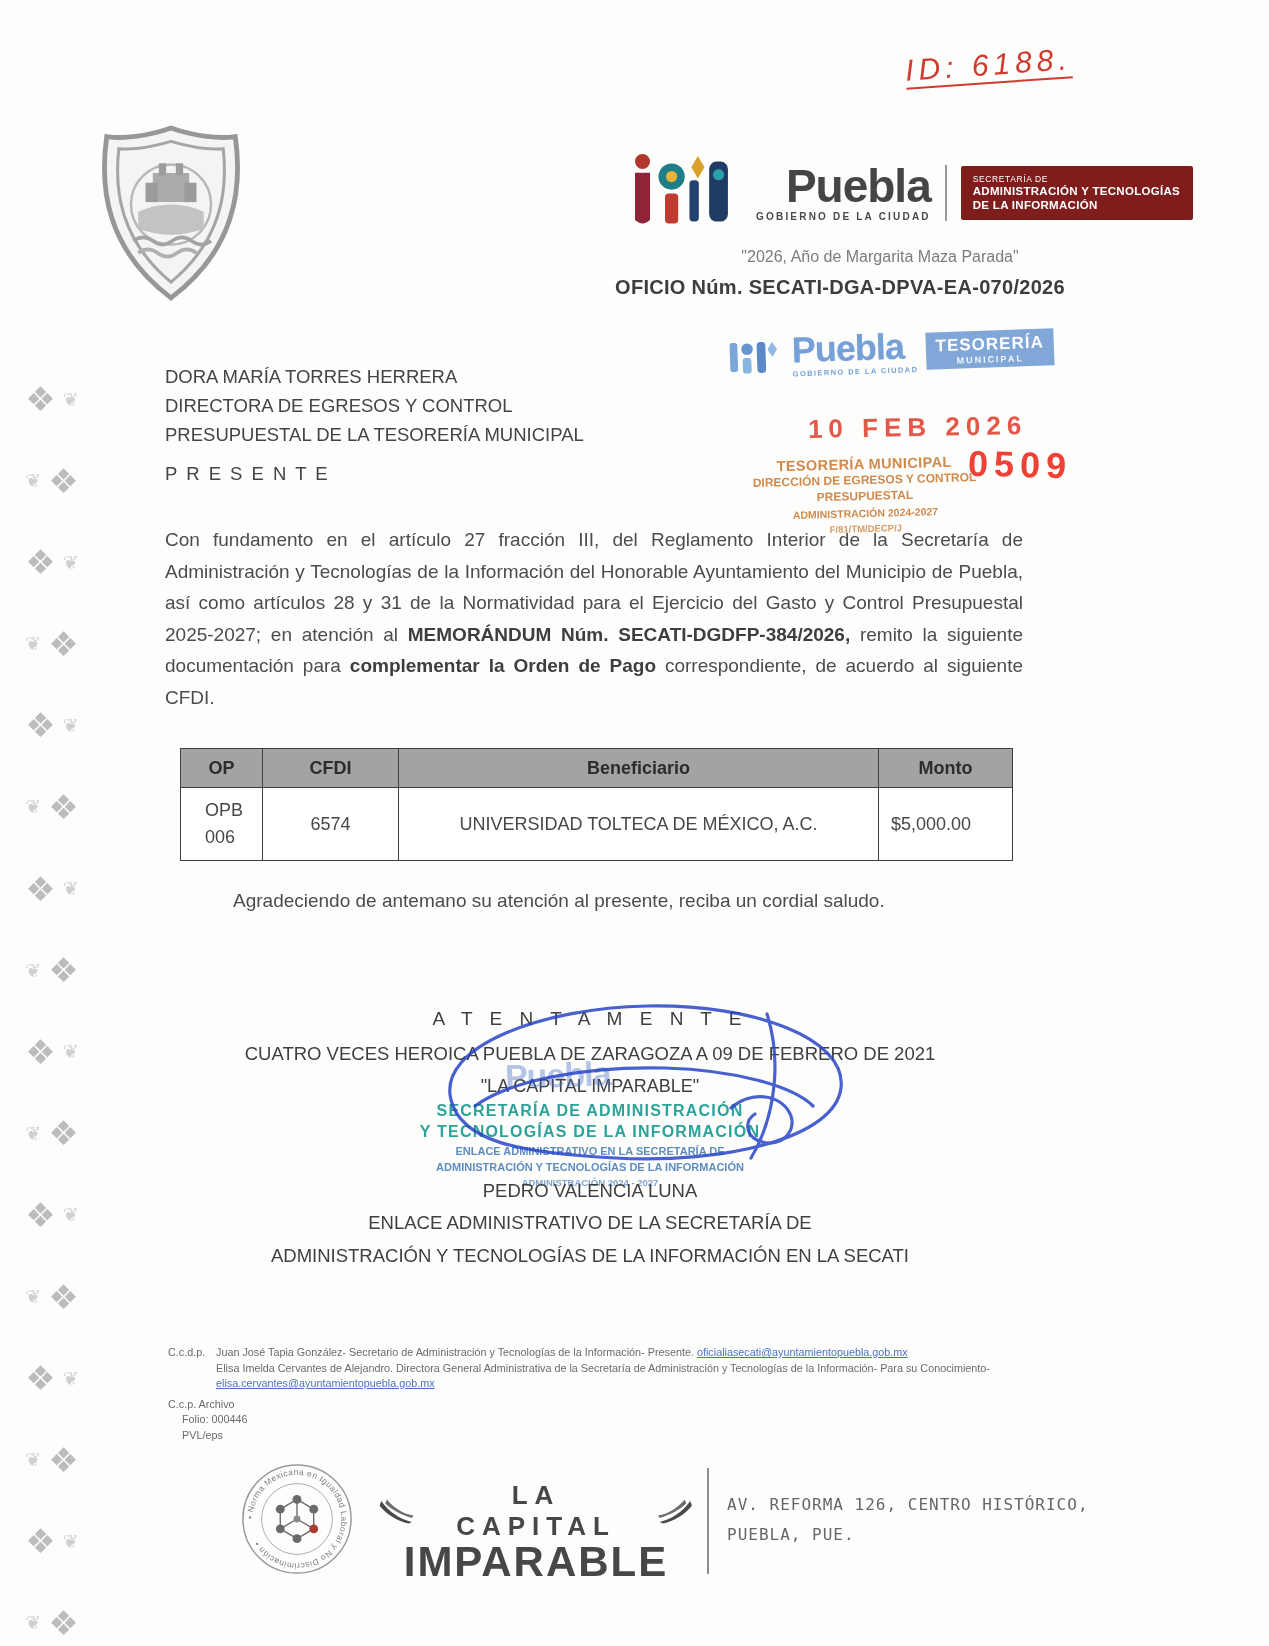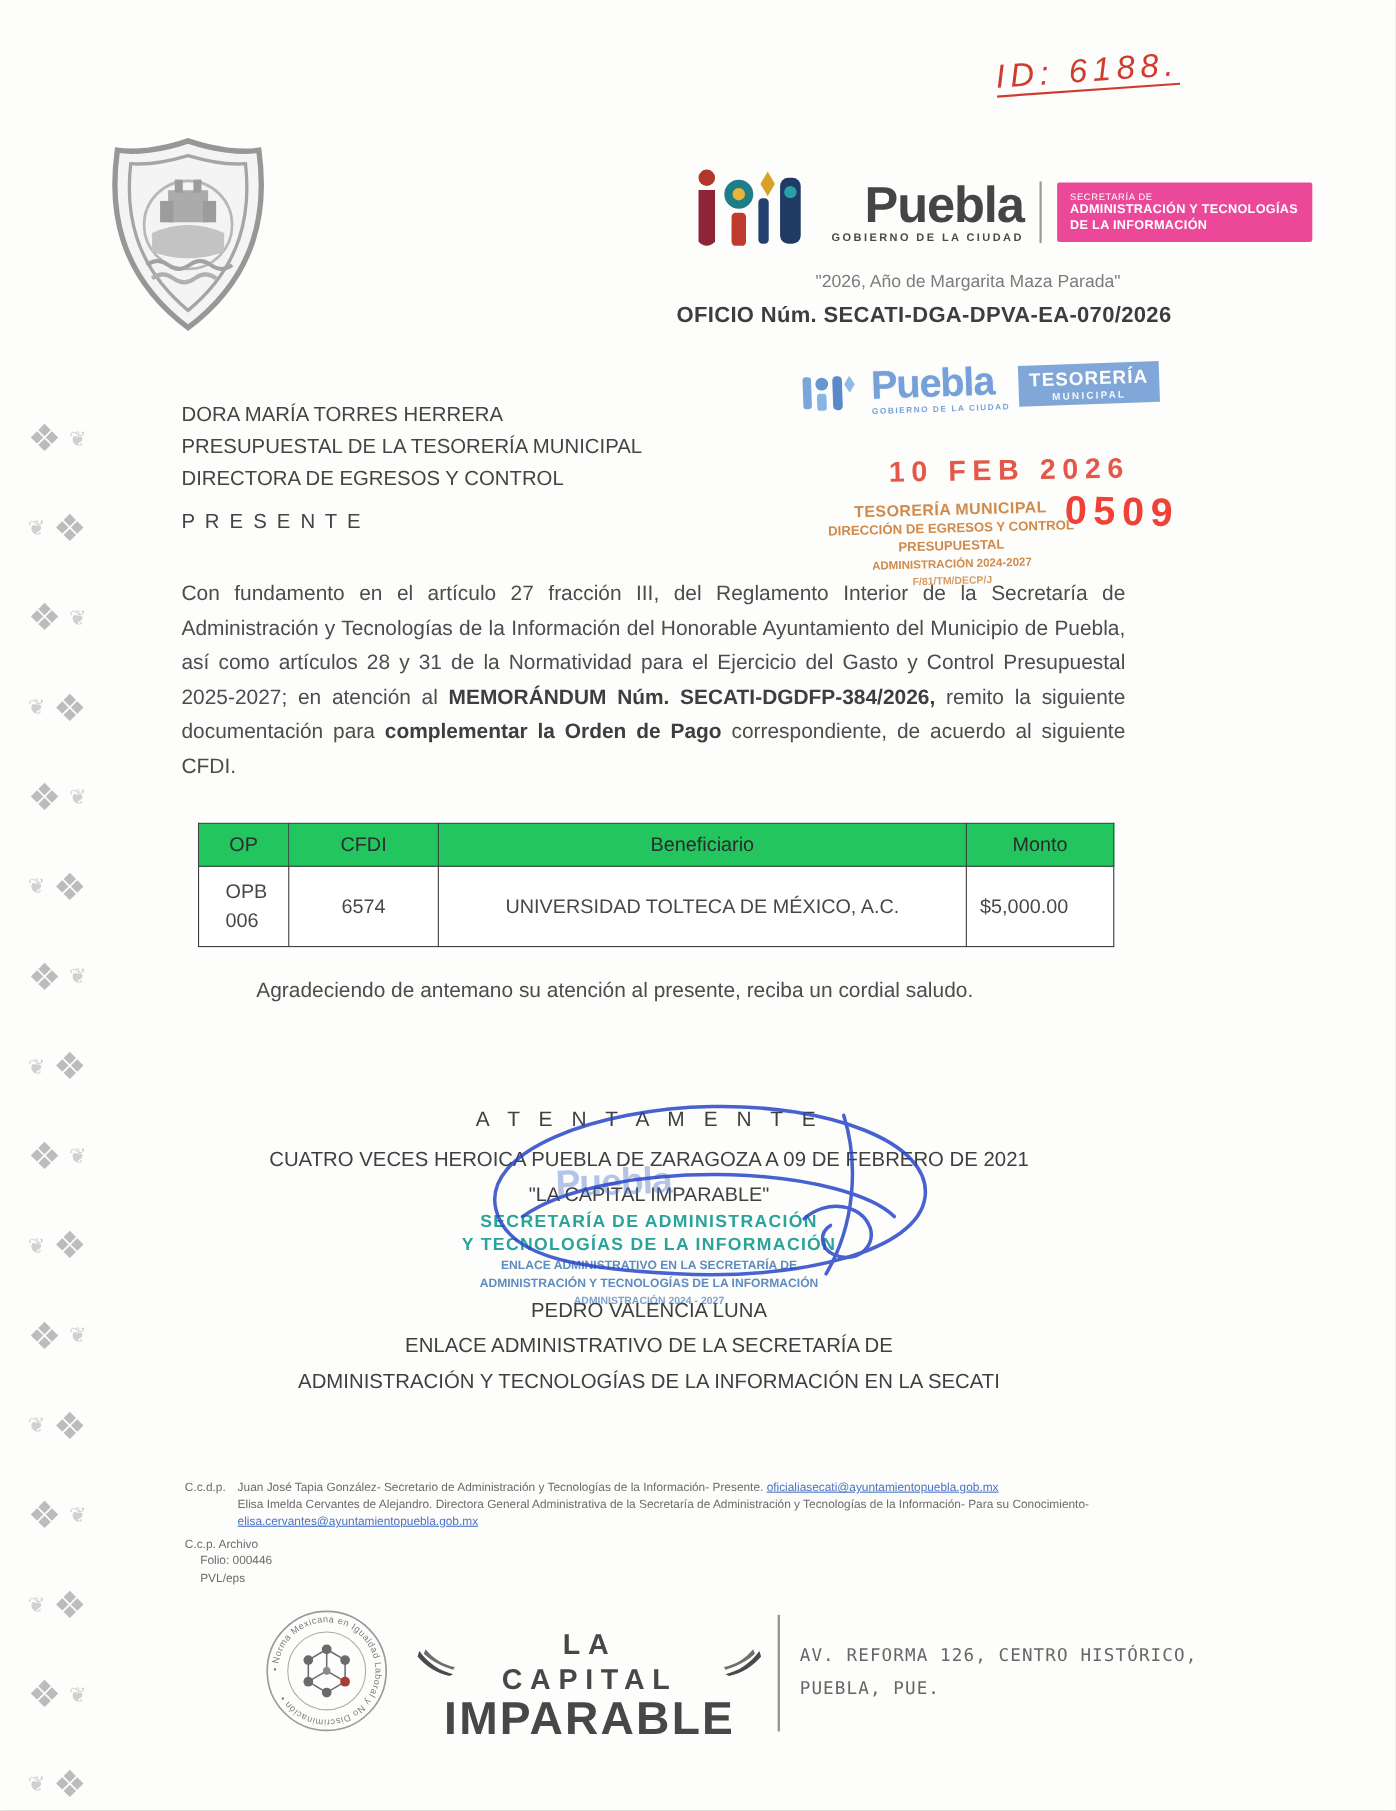--- a/index.html
+++ b/index.html
@@ -17,21 +17,21 @@
 
   
   .coat{position:absolute;left:92px;top:122px;opacity:.9;}
 
   
   .hdr{position:absolute;left:620px;top:148px;display:flex;align-items:center;gap:14px;}
   .hdr .wordmark{display:flex;flex-direction:column;align-items:flex-end;}
   .brand-name{font-size:46px;font-weight:800;color:#454545;letter-spacing:-1px;line-height:44px;}
   .brand-tag{font-size:10px;font-weight:700;letter-spacing:2.2px;color:#4a4a4a;margin-top:3px;}
   .hdr-sep{width:2px;height:56px;background:#9a9a9a;}
-  .hdr-badge{background:#ec4899;color:#fff;padding:8px 12px;width:208px;border-radius:2px;}
+  .hdr-badge{background:#7f1d1d;color:#fff;padding:8px 12px;width:208px;border-radius:2px;}
   .hdr-badge .b1{font-size:8.5px;letter-spacing:.6px;font-weight:400;}
   .hdr-badge .b2,.hdr-badge .b3{font-size:11.5px;font-weight:700;letter-spacing:.3px;line-height:14px;}
 
   .motto{position:absolute;left:620px;top:248px;width:520px;text-align:center;
     font-size:16px;color:#7c7c7c;}
   .oficio-num{position:absolute;left:540px;top:276px;width:600px;text-align:center;
     font-size:20px;font-weight:600;color:#3d3d3d;letter-spacing:.3px;}
 
   
   .recipient{position:absolute;left:165px;top:362px;font-size:18.5px;color:#444;line-height:29px;}
@@ -62,21 +62,21 @@
     font-size:36px;letter-spacing:6px;transform:rotate(1.5deg);}
 
   
   .body-text{position:absolute;left:165px;top:524px;width:858px;font-size:19px;
     line-height:31.5px;text-align:justify;color:#4c4c4c;z-index:3;}
   .body-text b{font-weight:700;color:#3e3e3e;}
 
   
   table.cfdi{position:absolute;left:180px;top:748px;width:832px;border-collapse:collapse;
     table-layout:fixed;z-index:3;background:#fff;}
-  table.cfdi th{background:#22c55e;color:#2c2c2c;font-weight:400;font-size:18px;
+  table.cfdi th{background:#a3a3a3;color:#2c2c2c;font-weight:700;font-size:18px;
     height:36px;border:1.6px solid #3f3f3f;}
   table.cfdi td{border:1.6px solid #3f3f3f;font-size:18px;color:#474747;height:70px;}
   td.c-op{white-space:pre-line;padding-left:24px;line-height:27px;}
   td.c-cfdi{text-align:center;vertical-align:middle;}
   td.c-benef{text-align:center;vertical-align:middle;}
   td.c-monto{padding-left:12px;vertical-align:middle;}
 
   .closing{position:absolute;left:165px;top:884px;width:858px;font-size:19px;
     line-height:34px;text-align:justify;text-indent:68px;color:#4c4c4c;}
 
@@ -236,22 +236,22 @@
       <div class="b2">ADMINISTRACIÓN Y TECNOLOGÍAS</div>
       <div class="b3">DE LA INFORMACIÓN</div>
     </div>
   </div>
 
   <div class="motto">"2026, Año de Margarita Maza Parada"</div>
   <div class="oficio-num">OFICIO Núm. SECATI-DGA-DPVA-EA-070/2026</div>
 
   <div class="recipient">
     <div>DORA MARÍA TORRES HERRERA</div>
+    <div>DIRECTORA DE EGRESOS Y CONTROL</div>
     <div>PRESUPUESTAL DE LA TESORERÍA MUNICIPAL</div>
-    <div>DIRECTORA DE EGRESOS Y CONTROL</div>
     <div class="salut">P R E S E N T E</div>
   </div>
 
   <div class="tes-stamp">
     <svg width="58" height="44" viewBox="0 0 60 44">
       <rect x="4" y="6" width="8" height="30" rx="3" fill="#6f9fd8"></rect>
       <circle cx="22" cy="13" r="6" fill="#5b8fd0"></circle>
       <rect x="17" y="22" width="9" height="16" rx="3" fill="#7fb0e0"></rect>
       <rect x="32" y="6" width="9" height="32" rx="4" fill="#4d7fc4"></rect>
       <path d="M48 6 l5 8 -5 8 -5 -8 Z" fill="#8ab4e4"></path>

